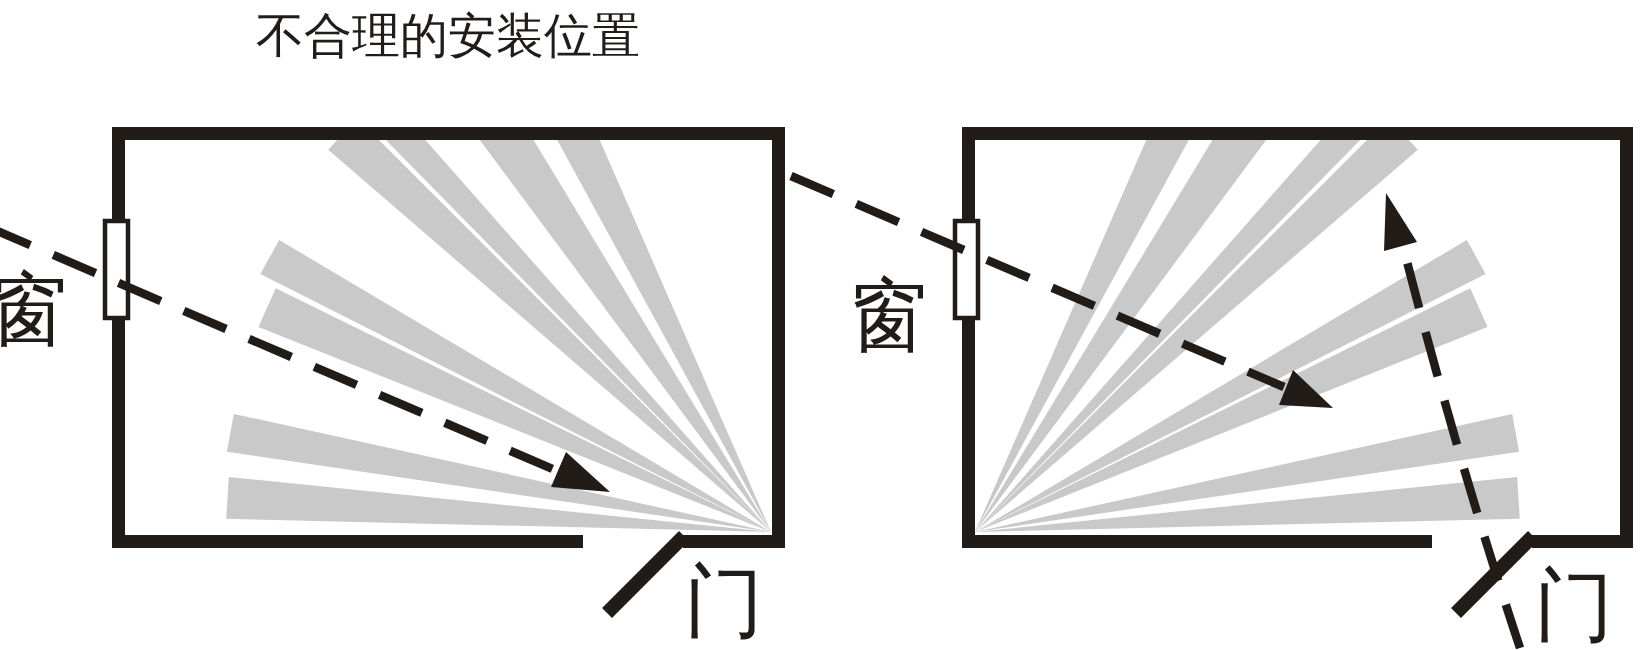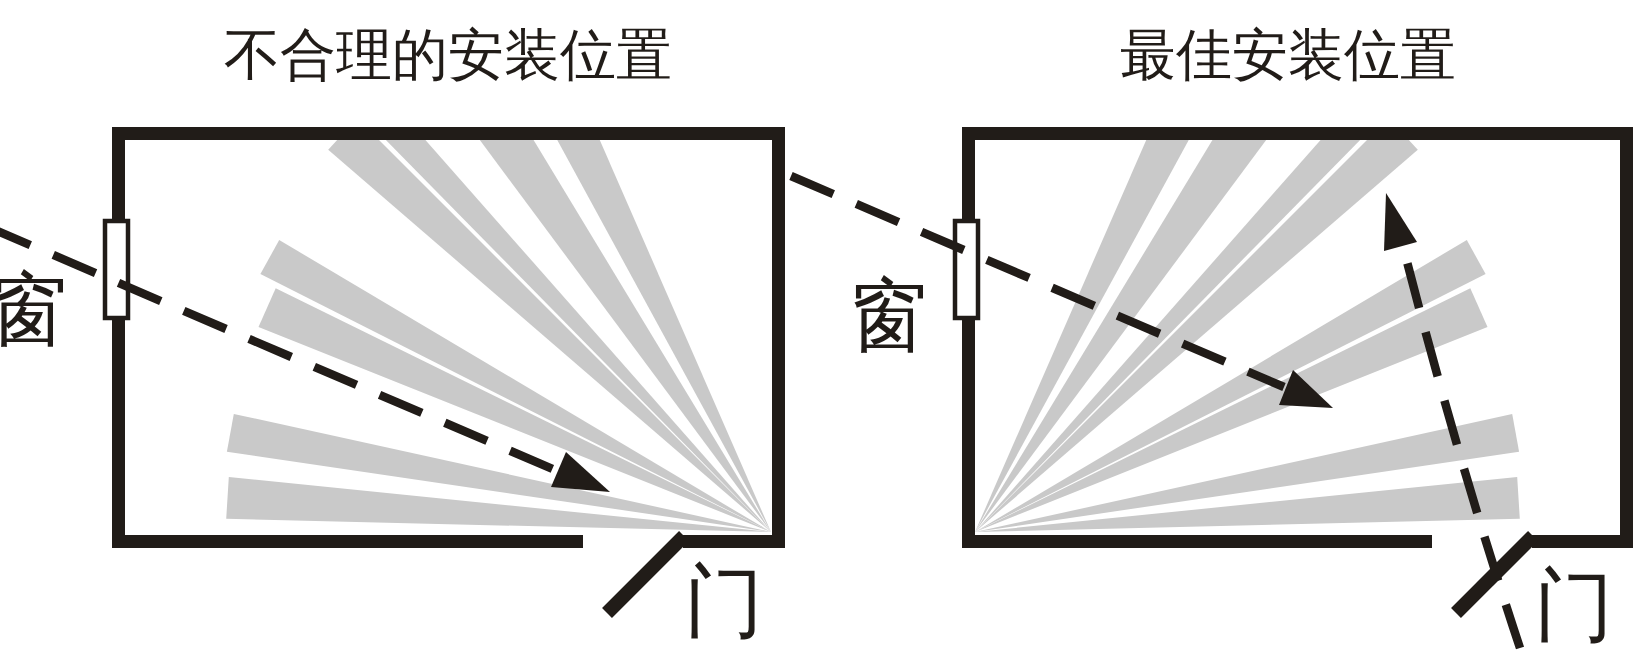--- a/index.html
+++ b/index.html
@@ -16,21 +16,21 @@
     font-family:"Liberation Serif","DejaVu Serif",serif;
   }
   .stage svg{position:absolute;left:0;top:0;}
   .label{
     position:absolute;
     color:var(--ink);
     line-height:1;
     white-space:nowrap;
     font-family:"Liberation Serif","DejaVu Serif",serif;
   }
-  .title{font-size:56px;width:520px;text-align:center;letter-spacing:0px;top:27px;}
+  .title{font-size:48px;width:520px;text-align:center;letter-spacing:0px;top:12px;}
   .big{font-size:80px;}
 </style>
 </head>
 <body>
 
 <div class="stage">
 
   <svg width="1646" height="650" viewBox="0 0 1646 650">
     <defs>
       <clipPath id="clipL">
@@ -93,20 +93,19 @@
       <polygon points="1333,408 1279,405 1293,370" style="fill:var(--ink)"></polygon>
 
       <path d="M 1520 648 Q 1458 461 1404 250" fill="none" style="stroke:var(--ink)" stroke-width="8.5" stroke-dasharray="46 25"></path>
       <polygon points="1386,193 1384,251 1417,242" style="fill:var(--ink)"></polygon>
 
       <line x1="1533" y1="536" x2="1456" y2="613" style="stroke:var(--ink)" stroke-width="14"></line>
     </g>
   </svg>
 
   <div class="label title" style="left:188px;">不合理的安装位置</div>
-  <div class="label title" style="left:1028px;">最佳安装位置</div>
 
   <div class="label big" style="left:-12px; top:270px;">窗</div>
   <div class="label big" style="left:848px; top:276px;">窗</div>
 
   <div class="label big" style="left:684px;  top:562px;">门</div>
   <div class="label big" style="left:1534px; top:566px;">门</div>
 </div>
 
 </body></html>

